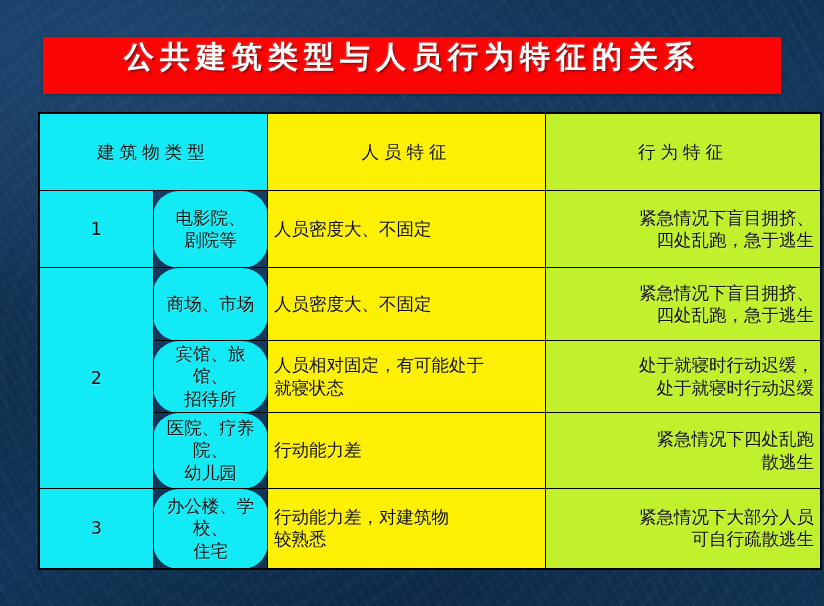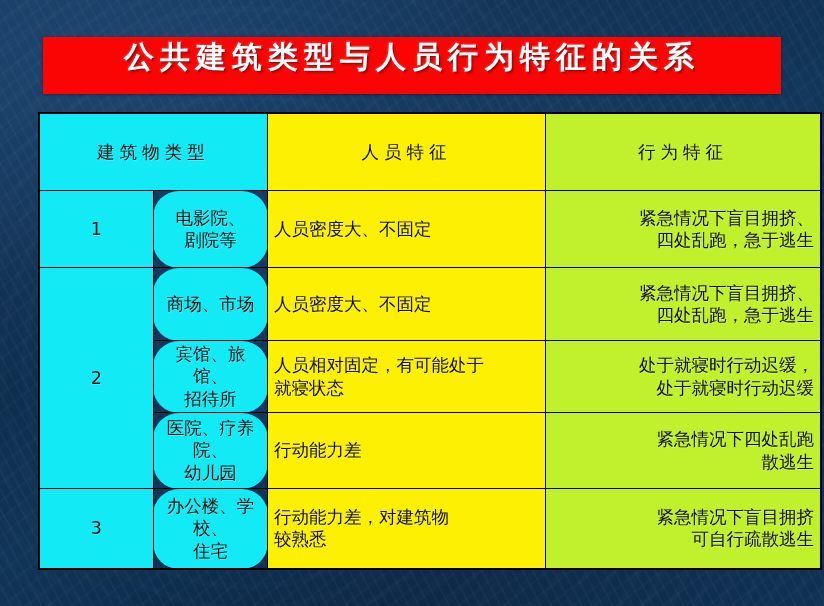--- a/index.html
+++ b/index.html
@@ -188,21 +188,21 @@
           <td class="col-num" rowspan="1">3</td>
           <td class="col-type center-lines cell-lines">
             <span>办公楼、学校、</span>
             <span>住宅</span>
           </td>
           <td class="col-人员 cell-lines">
             <span>行动能力差，对建筑物</span>
             <span>较熟悉</span>
           </td>
           <td class="col-行为 cell-lines">
-            <span>紧急情况下盲目拥挤</span>
+            <span>紧急情况下大部分人员</span>
             <span>可自行疏散逃生</span>
           </td>
         </tr>
 
       </tbody>
     </table>
   </div>
 
 </div>
 

